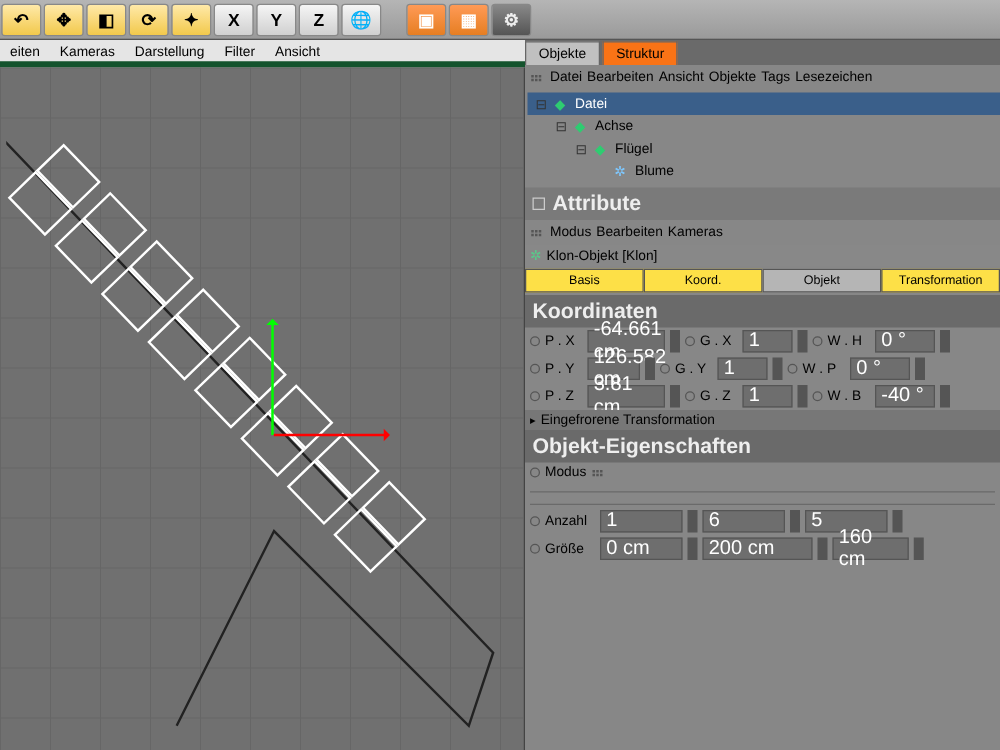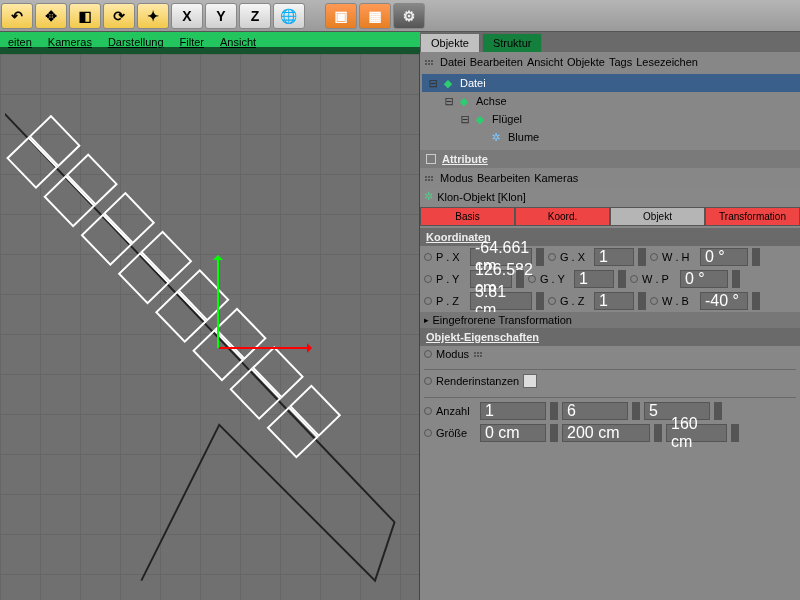--- a/index.html
+++ b/index.html
@@ -2,50 +2,50 @@
 <html><head>
 <meta charset="utf-8">
 <style>
   * { box-sizing: border-box; margin: 0; padding: 0; font-family: Arial, sans-serif; }
   body { background: #878787; width: 800px; height: 600px; overflow: hidden; font-size: 11px; color: #000; display: flex; flex-direction: column; }
   .toolbar { height: 32px; background: linear-gradient(#b5b5b5,#9a9a9a); display: flex; align-items: center; border-bottom: 1px solid #555; }
   .tool-btn { width: 32px; height: 26px; margin: 2px 1px; background: linear-gradient(#f5f5f5,#d0d0d0); border: 1px solid #888; border-radius: 3px; display: flex; align-items: center; justify-content: center; font-size: 14px; font-weight: bold; }
   .tool-btn.yellow { background: linear-gradient(#ffe9a8,#f2c94c); }
   .tool-btn.orange { background: linear-gradient(#ff9a56,#e67e22); color:#fff;}
   .tool-btn.dark { background: linear-gradient(#888,#555); color:#eee; }
-  .menubar { height: 22px; background: #22c55e; border-bottom: 7px solid #14532d; display: flex; text-decoration: underline; }
+  .menubar { height: 22px; background: #e5e5e5; border-bottom: 5px solid #14532d; display: flex; }
   .menubar .item, .tabbar .item { padding: 4px 8px; font-size: 11px; }
-  .tab { background: #15803d; padding:3px 10px; border:1px solid #666; border-bottom:0; margin-right:2px;}
+  .tab { background: #f97316; padding:3px 10px; border:1px solid #666; border-bottom:0; margin-right:2px;}
   .tab.active { background:#c0c0c0; }
   .main { flex:1; display:flex; overflow:hidden; }
   .viewport { flex:1; background:#707070; border-right:1px solid #444; position:relative; }
   .grid { position:absolute; inset:0; background-image: linear-gradient(#666 1px, transparent 1px), linear-gradient(90deg,#666 1px, transparent 1px); background-size: 40px 40px; }
   .arrow { position:absolute; }
   .arrow.green { width:2px; height:90px; background:#0f0; left:217px; top:204px;}
   .arrow.green::after{content:'';position:absolute;left:-4px;top:-8px;border:5px solid transparent;border-bottom-color:#0f0;}
   .arrow.red { height:2px; width:90px; background:#f00; left:219px; top:293px;}
   .arrow.red::after{content:'';position:absolute;right:-8px;top:-4px;border:5px solid transparent;border-left-color:#f00;}
   .blocks { position:absolute; left:5px; top:30px; right:5px; bottom:5px; pointer-events:none; }
   .right-panel { width:380px; background:#878787; display:flex; flex-direction:column; }
   .tabstrip { display:flex; background:#6a6a6a; height:20px; align-items:flex-end; }
   .panel-menu { display:flex; background:#878787; padding:2px 4px; gap:4px; font-size:11px; align-items:center; height:20px;}
   .tree { background:#878787; padding:2px 0 4px 2px; font-size:11px; }
   .tree-row { display:flex; align-items:center; height:18px; }
   .tree-row .expander{ width:14px; text-align:center; color:#333;}
   .tree-row .icon{ width:16px; height:14px; display:flex;align-items:center;justify-content:center;font-size:11px;}
   .tree-row.sel{ background:#3a5f8a; color:#fff;}
-  .section-hdr { background:#6a6a6a; color:#eee; padding:3px 6px; font-size:11px; font-weight:bold;text-decoration:underline;}
+  .section-hdr { background:#6a6a6a; color:#eee; padding:3px 6px; font-size:17px; font-weight:bold;}
   .row { display:flex; align-items:center; padding:2px 4px; gap:4px; }
   .row .lbl{ font-size:11px; display:flex; align-items:center; gap:2px; }
   .row .ring{ width:8px;height:8px;border:1px solid #555;border-radius:50%; display:inline-block;}
   .fld { background:#6e6e6e; border:1px solid #555; color:#fff; height:18px; font-size:16px; padding:1px 4px; display:flex; align-items:center; }
   .fld.drop::after{ content:'▾'; margin-left:auto; font-size:9px;}
   .stepper{ width:8px; height:18px; background:#555;}
   .tabs4 { display:flex; margin:2px 0;}
-  .tabs4 .t{ flex:1; background:#ef4444; text-align:center; padding:3px 2px; font-size:10px; border:1px solid #555;}
+  .tabs4 .t{ flex:1; background:#fde047; text-align:center; padding:3px 2px; font-size:10px; border:1px solid #555;}
   .tabs4 .t.active{ background:#b5b5b5; color:#000;}
   .chk{ width:14px; height:14px; background:#ddd; border:1px solid #666; display:inline-flex;align-items:center;justify-content:center;font-size:10px;}
   .dotsHandle{ width:12px; display:flex; flex-wrap:wrap; gap:1px; padding:1px;}
   .dotsHandle span{width:2px;height:2px;background:#555;}
 </style>
 </head>
 <body>
 
 <div class="toolbar">
   <div class="tool-btn yellow">↶</div>
@@ -233,25 +233,20 @@
       <div class="dotsHandle">
           <span></span>
           <span></span>
           <span></span>
           <span></span>
           <span></span>
           <span></span>
         </div>
     </div>
     <div style="height:6px;border-bottom:1px solid #6a6a6a;margin:2px 4px"></div>
-    <div class="row">
-      <span class="ring"></span>
-        <span class="lbl">Renderinstanzen</span>
-      <span class="chk"></span>
-    </div>
     <div style="height:6px;border-bottom:1px solid #6a6a6a;margin:2px 4px"></div>
 
     <div class="row">
       <span class="ring"></span>
         <span class="lbl" style="width:40px">Anzahl</span>
       <div class="fld" style="width:66px">1</div>
         <div class="stepper"></div>
       <div class="fld" style="width:66px">6</div>
         <div class="stepper"></div>
       <div class="fld" style="width:66px">5</div>

